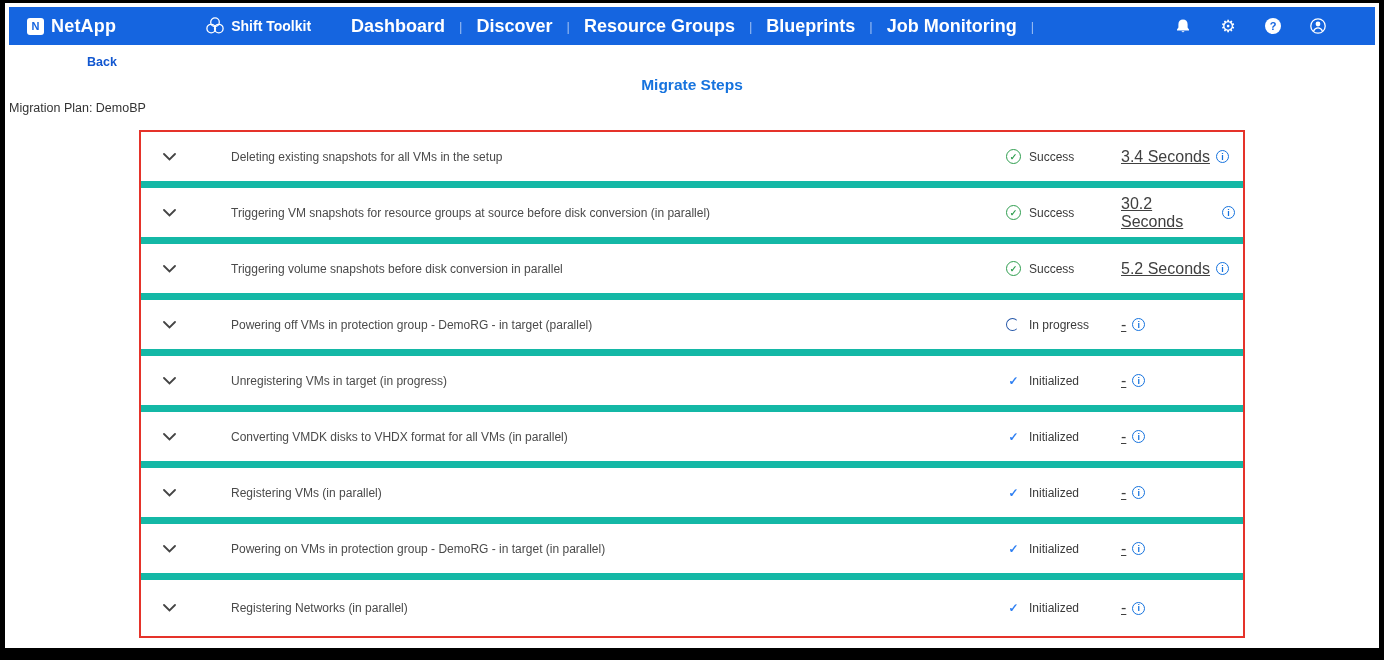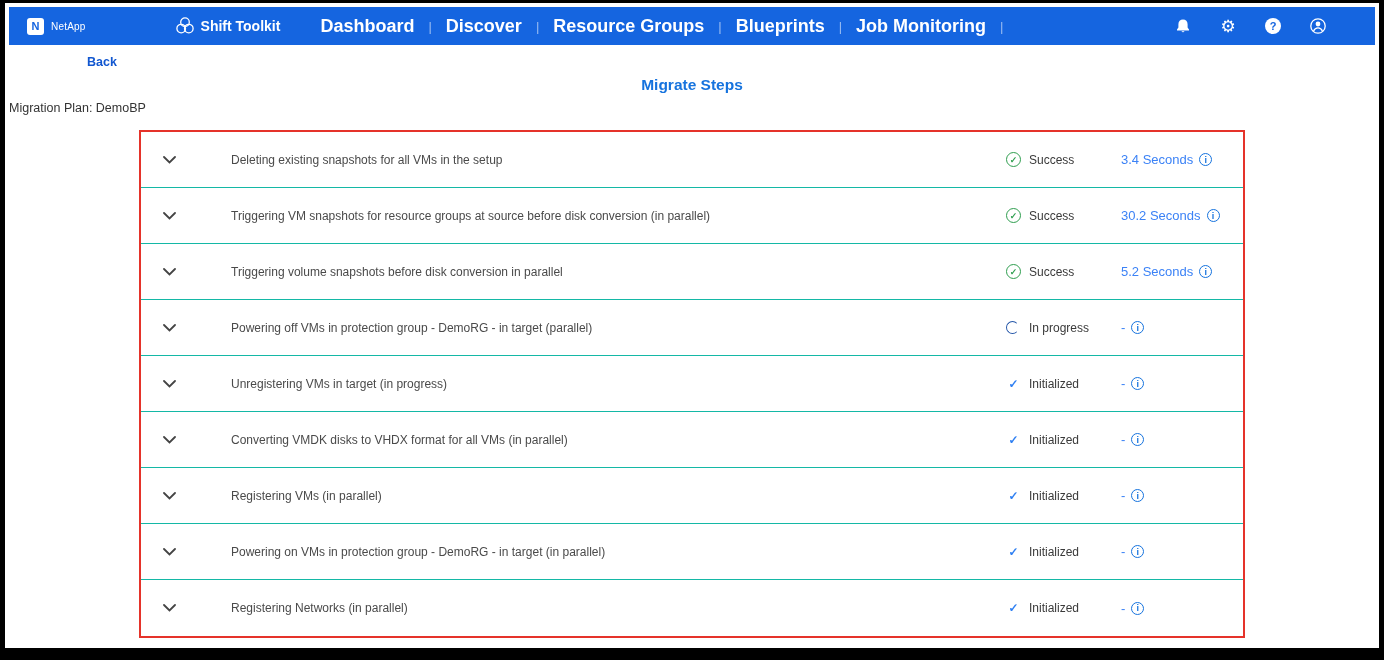--- a/index.html
+++ b/index.html
@@ -15,21 +15,21 @@
     height:38px; background:#1565e0; display:flex; align-items:center;
     padding:0 18px; color:#fff;
   }
   .brand { display:flex; align-items:center; gap:7px; }
   .brand-mark {
     width:17px; height:17px; background:#fff; border-radius:3px;
     display:flex; align-items:center; justify-content:center;
     color:#1565e0; font-weight:700; font-size:11px;
   }
   .brand-mark::before { content:"N"; }
-  .brand-name { font-weight:400; font-size:10px; letter-spacing:.2px; }
+  .brand-name { font-weight:700; font-size:18px; letter-spacing:.2px; }
 
   .app { display:flex; align-items:center; gap:5px; margin-left:88px; }
   .app svg { display:block; }
   .app-name { font-weight:700; font-size:14px; }
 
   .nav { display:flex; align-items:center; margin-left:26px; }
   .nav-item {
     font-size:18px; font-weight:600; padding:0 14px; cursor:pointer;
     white-space:nowrap;
   }
@@ -49,28 +49,28 @@
     display:inline-block; margin:9px 0 0 78px; color:#1257d0; font-weight:700;
     font-size:12.5px; line-height:16px; cursor:pointer;
   }
   .page-title { text-align:center; margin-top:5px; color:#1673de; font-size:15.5px; font-weight:600; line-height:20px; }
   .page-subtitle { text-align:left; margin-top:5px; color:#333; font-size:12.5px; line-height:17px; }
 
   
   .steps-box {
     width:1106px; margin:13px auto 0; border:2px solid #e5332a; background:#fff;
   }
-  .step-row { display:flex; align-items:center; height:56px; border-bottom:1px solid #14b8a6; }
+  .step-row { display:flex; align-items:center; height:56px; border-bottom:7px solid #14b8a6; }
   .step-row:last-child { border-bottom:none; }
   .chevron-cell { width:90px; padding-left:22px; display:flex; align-items:center; cursor:pointer; }
   .step-label { flex:1; font-size:12px; color:#4a4a4a; padding-right:10px; }
   .status-cell { width:115px; display:flex; align-items:center; flex:none; }
   .status-text { font-size:12px; color:#3a3a3a; }
   .duration-cell { width:122px; flex:none; display:flex; align-items:center; padding-right:8px; }
-  .duration-text { font-size:13px; color:#3b82f6; }
+  .duration-text { font-size:16px; color:#404040;text-decoration:underline; }
 
   .status-icon {
     width:15px; height:15px; margin-right:8px; border-radius:50%;
     display:inline-flex; align-items:center; justify-content:center; flex:none;
   }
   .status-success .status-icon { border:1.2px solid #2f9e4f; color:#2f9e4f; font-size:9px; font-weight:700; }
   .status-success .status-icon::before { content:"✓"; }
   .status-initialized .status-icon { color:#2e7ff2; font-size:12px; font-weight:700; }
   .status-initialized .status-icon::before { content:"✓"; }
   .status-in-progress .status-icon {

